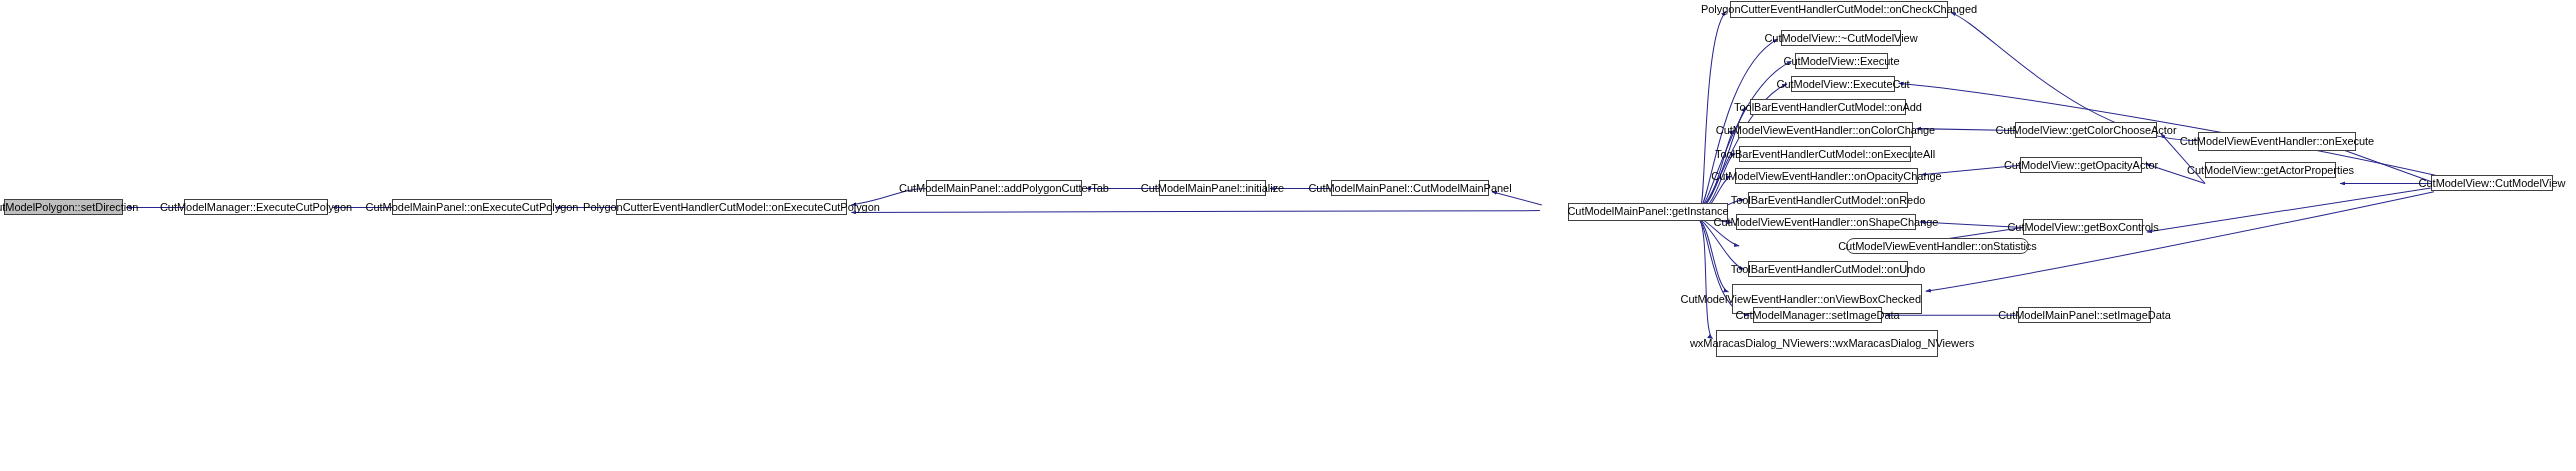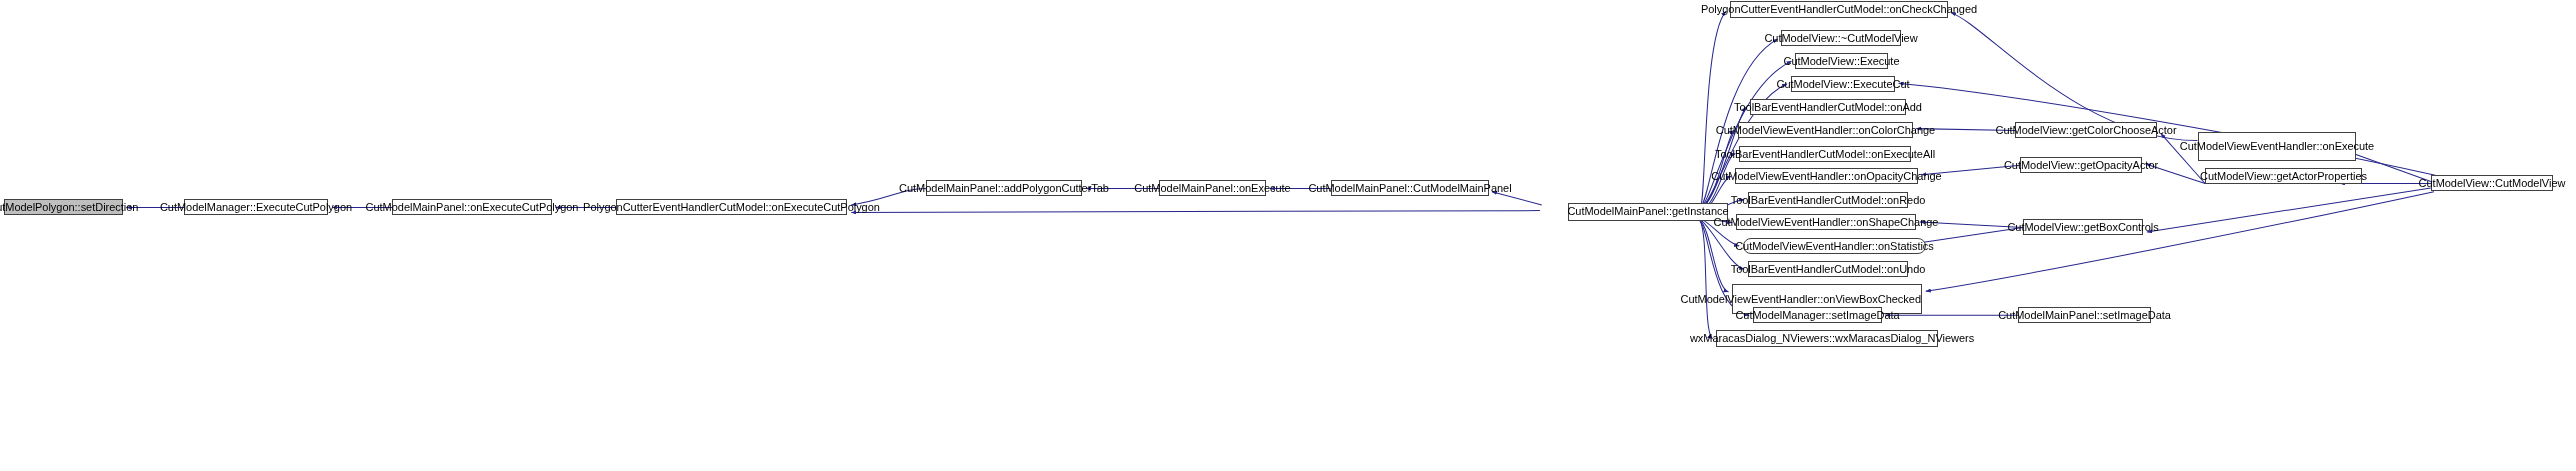--- a/index.html
+++ b/index.html
@@ -101,21 +101,21 @@
       <div class="node" style="left: 392px; top: 199px; width: 160px; height: 16.4px;">
         <span>CutModelMainPanel::onExecuteCutPolygon</span>
       </div>
       <div class="node" style="left: 616px; top: 199px; width: 231px; height: 16.4px;">
         <span>PolygonCutterEventHandlerCutModel::onExecuteCutPolygon</span>
       </div>
       <div class="node" style="left: 926px; top: 180px; width: 156px; height: 16.4px;">
         <span>CutModelMainPanel::addPolygonCutterTab</span>
       </div>
       <div class="node" style="left: 1159px; top: 180px; width: 107px; height: 16.4px;">
-        <span>CutModelMainPanel::onExecute</span>
+        <span>CutModelMainPanel::initialize</span>
       </div>
       <div class="node" style="left: 1331px; top: 180px; width: 158px; height: 16.4px;">
         <span>CutModelMainPanel::CutModelMainPanel</span>
       </div>
       <div class="node" style="left: 1540px; top: 203px; width: 160px; height: 17.7px; margin-left: 28px;">
         <span>CutModelMainPanel::getInstance</span>
       </div>
       <div class="node" style="left: 1730px; top: 1.3px; width: 218px; height: 16.4px;">
         <span>PolygonCutterEventHandlerCutModel::onCheckChanged</span>
       </div>
@@ -139,51 +139,51 @@
       </div>
       <div class="node" style="left: 1735px; top: 168px; width: 183px; height: 16.4px;">
         <span>CutModelViewEventHandler::onOpacityChange</span>
       </div>
       <div class="node" style="left: 1748px; top: 192px; width: 160px; height: 16.4px;">
         <span>ToolBarEventHandlerCutModel::onRedo</span>
       </div>
       <div class="node" style="left: 1736px; top: 214px; width: 180px; height: 16.4px;">
         <span>CutModelViewEventHandler::onShapeChange</span>
       </div>
-      <div class="node" style="left: 1743px; top: 238px; width: 183px; height: 16.4px; border-radius: 8px;">
+      <div class="node" style="left: 1846px; top: 238px; width: 183px; height: 16.4px; border-radius: 8px;">
         <span>CutModelViewEventHandler::onStatistics</span>
       </div>
       <div class="node" style="left: 1748px; top: 261px; width: 160px; height: 16.4px;">
         <span>ToolBarEventHandlerCutModel::onUndo</span>
       </div>
       <div class="node" style="left: 1732px; top: 284px; width: 190px; height: 30px; justify-content: flex-end;">
         <span>CutModelViewEventHandler::onViewBoxChecked</span>
       </div>
       <div class="node" style="left: 1753px; top: 307px; width: 129px; height: 16.4px;">
         <span>CutModelManager::setImageData</span>
       </div>
-      <div class="node" style="left: 1716px; top: 330px; width: 222px; height: 17px; padding-left: 10px;">
+      <div class="node" style="left: 1716px; top: 330px; width: 222px; height: 27px; padding-left: 10px;">
         <span>wxMaracasDialog_NViewers::wxMaracasDialog_NViewers</span>
       </div>
       <div class="node" style="left: 2015px; top: 122px; width: 142px; height: 16.4px;">
         <span>CutModelView::getColorChooseActor</span>
       </div>
       <div class="node" style="left: 2020px; top: 157px; width: 122px; height: 16.4px;">
         <span>CutModelView::getOpacityActor</span>
       </div>
       <div class="node" style="left: 2023px; top: 219px; width: 120px; height: 16.4px;">
         <span>CutModelView::getBoxControls</span>
       </div>
       <div class="node" style="left: 2018px; top: 307px; width: 133px; height: 16.4px;">
         <span>CutModelMainPanel::setImageData</span>
       </div>
-      <div class="node" style="left: 2198px; top: 132px; width: 158px; height: 29px;">
+      <div class="node" style="left: 2198px; top: 132px; width: 158px; height: 19px;">
         <span>CutModelViewEventHandler::onExecute</span>
       </div>
-      <div class="node" style="left: 2205px; top: 168px; width: 157px; height: 16.4px;">
+      <div class="node" style="left: 2205px; top: 162px; width: 131px; height: 16.4px;">
         <span>CutModelView::getActorProperties</span>
       </div>
       <div class="node" style="left: 2431px; top: 175px; width: 122px; height: 16.4px;">
         <span>CutModelView::CutModelView</span>
       </div>
     </div>
 </div>
 
 
 </body></html>

